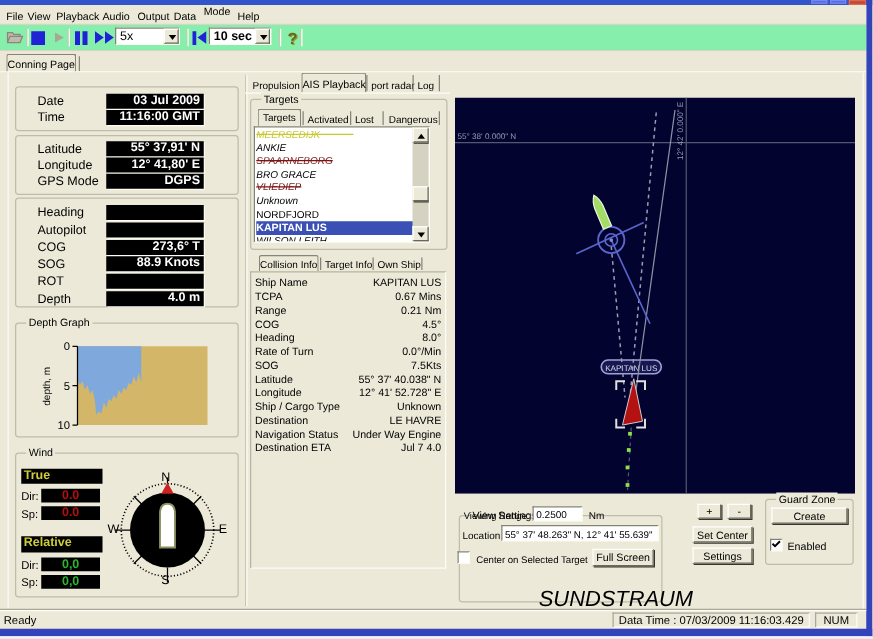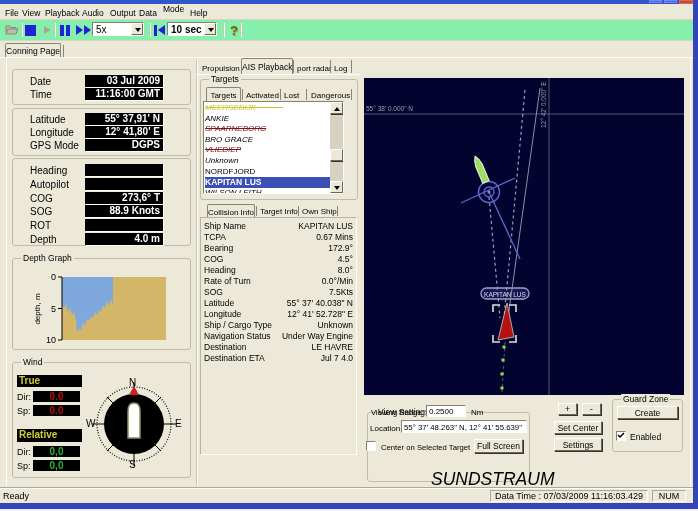--- a/index.html
+++ b/index.html
@@ -225,30 +225,30 @@
 <span class="abs" style="left:260px;top:207px;font-size:8px">Target Info</span>
 <div class="abs" style="left:256px;top:206px;width:1px;height:10px;background:#888578"></div>
 <span class="abs" style="left:302px;top:207px;font-size:8px">Own Ship</span>
 <div class="abs" style="left:298px;top:206px;width:1px;height:10px;background:#888578"></div>
 <div class="abs" style="left:337px;top:206px;width:1px;height:10px;background:#888578"></div>
 
 <div class="abs" style="left:200px;top:217px;width:157px;height:238px;border:1px solid;border-color:#b8b4a2 #fdfdf5 #fdfdf5 #b8b4a2">
  <div style="position:absolute;left:3px;top:3px;width:149px;font-size:8.5px;line-height:11px">
   <div><span>Ship Name</span><span style="float:right">KAPITAN LUS</span></div>
   <div><span>TCPA</span><span style="float:right">0.67 Mins</span></div>
-  <div><span>Bearing</span><span style="float:right">172.9°</span></div>
+  <div><span>Range</span><span style="float:right">0.21 Nm</span></div>
   <div><span>COG</span><span style="float:right">4.5°</span></div>
   <div><span>Heading</span><span style="float:right">8.0°</span></div>
   <div><span>Rate of Turn</span><span style="float:right">0.0°/Min</span></div>
   <div><span>SOG</span><span style="float:right">7.5Kts</span></div>
   <div><span>Latitude</span><span style="float:right">55° 37' 40.038" N</span></div>
   <div><span>Longitude</span><span style="float:right">12° 41' 52.728" E</span></div>
   <div><span>Ship / Cargo Type</span><span style="float:right">Unknown</span></div>
+  <div><span>Destination</span><span style="float:right">LE HAVRE</span></div>
   <div><span>Navigation Status</span><span style="float:right">Under Way Engine</span></div>
-  <div><span>Destination</span><span style="float:right">LE HAVRE</span></div>
   <div><span>Destination ETA</span><span style="float:right">Jul 7 4.0</span></div>
  </div>
 </div>
 
 <svg class="abs" style="left:364px;top:78px" width="320" height="317">
  <rect x="0" y="0" width="320" height="317" fill="#03032f"></rect>
 
  <line x1="0" y1="36" x2="320" y2="36" stroke="#565670" stroke-width="1"></line>
  <line x1="185" y1="0" x2="185" y2="317" stroke="#565670" stroke-width="1"></line>
  <text x="2" y="33" font-size="6.5" fill="#9a9ab0">55° 38' 0.000" N</text>

